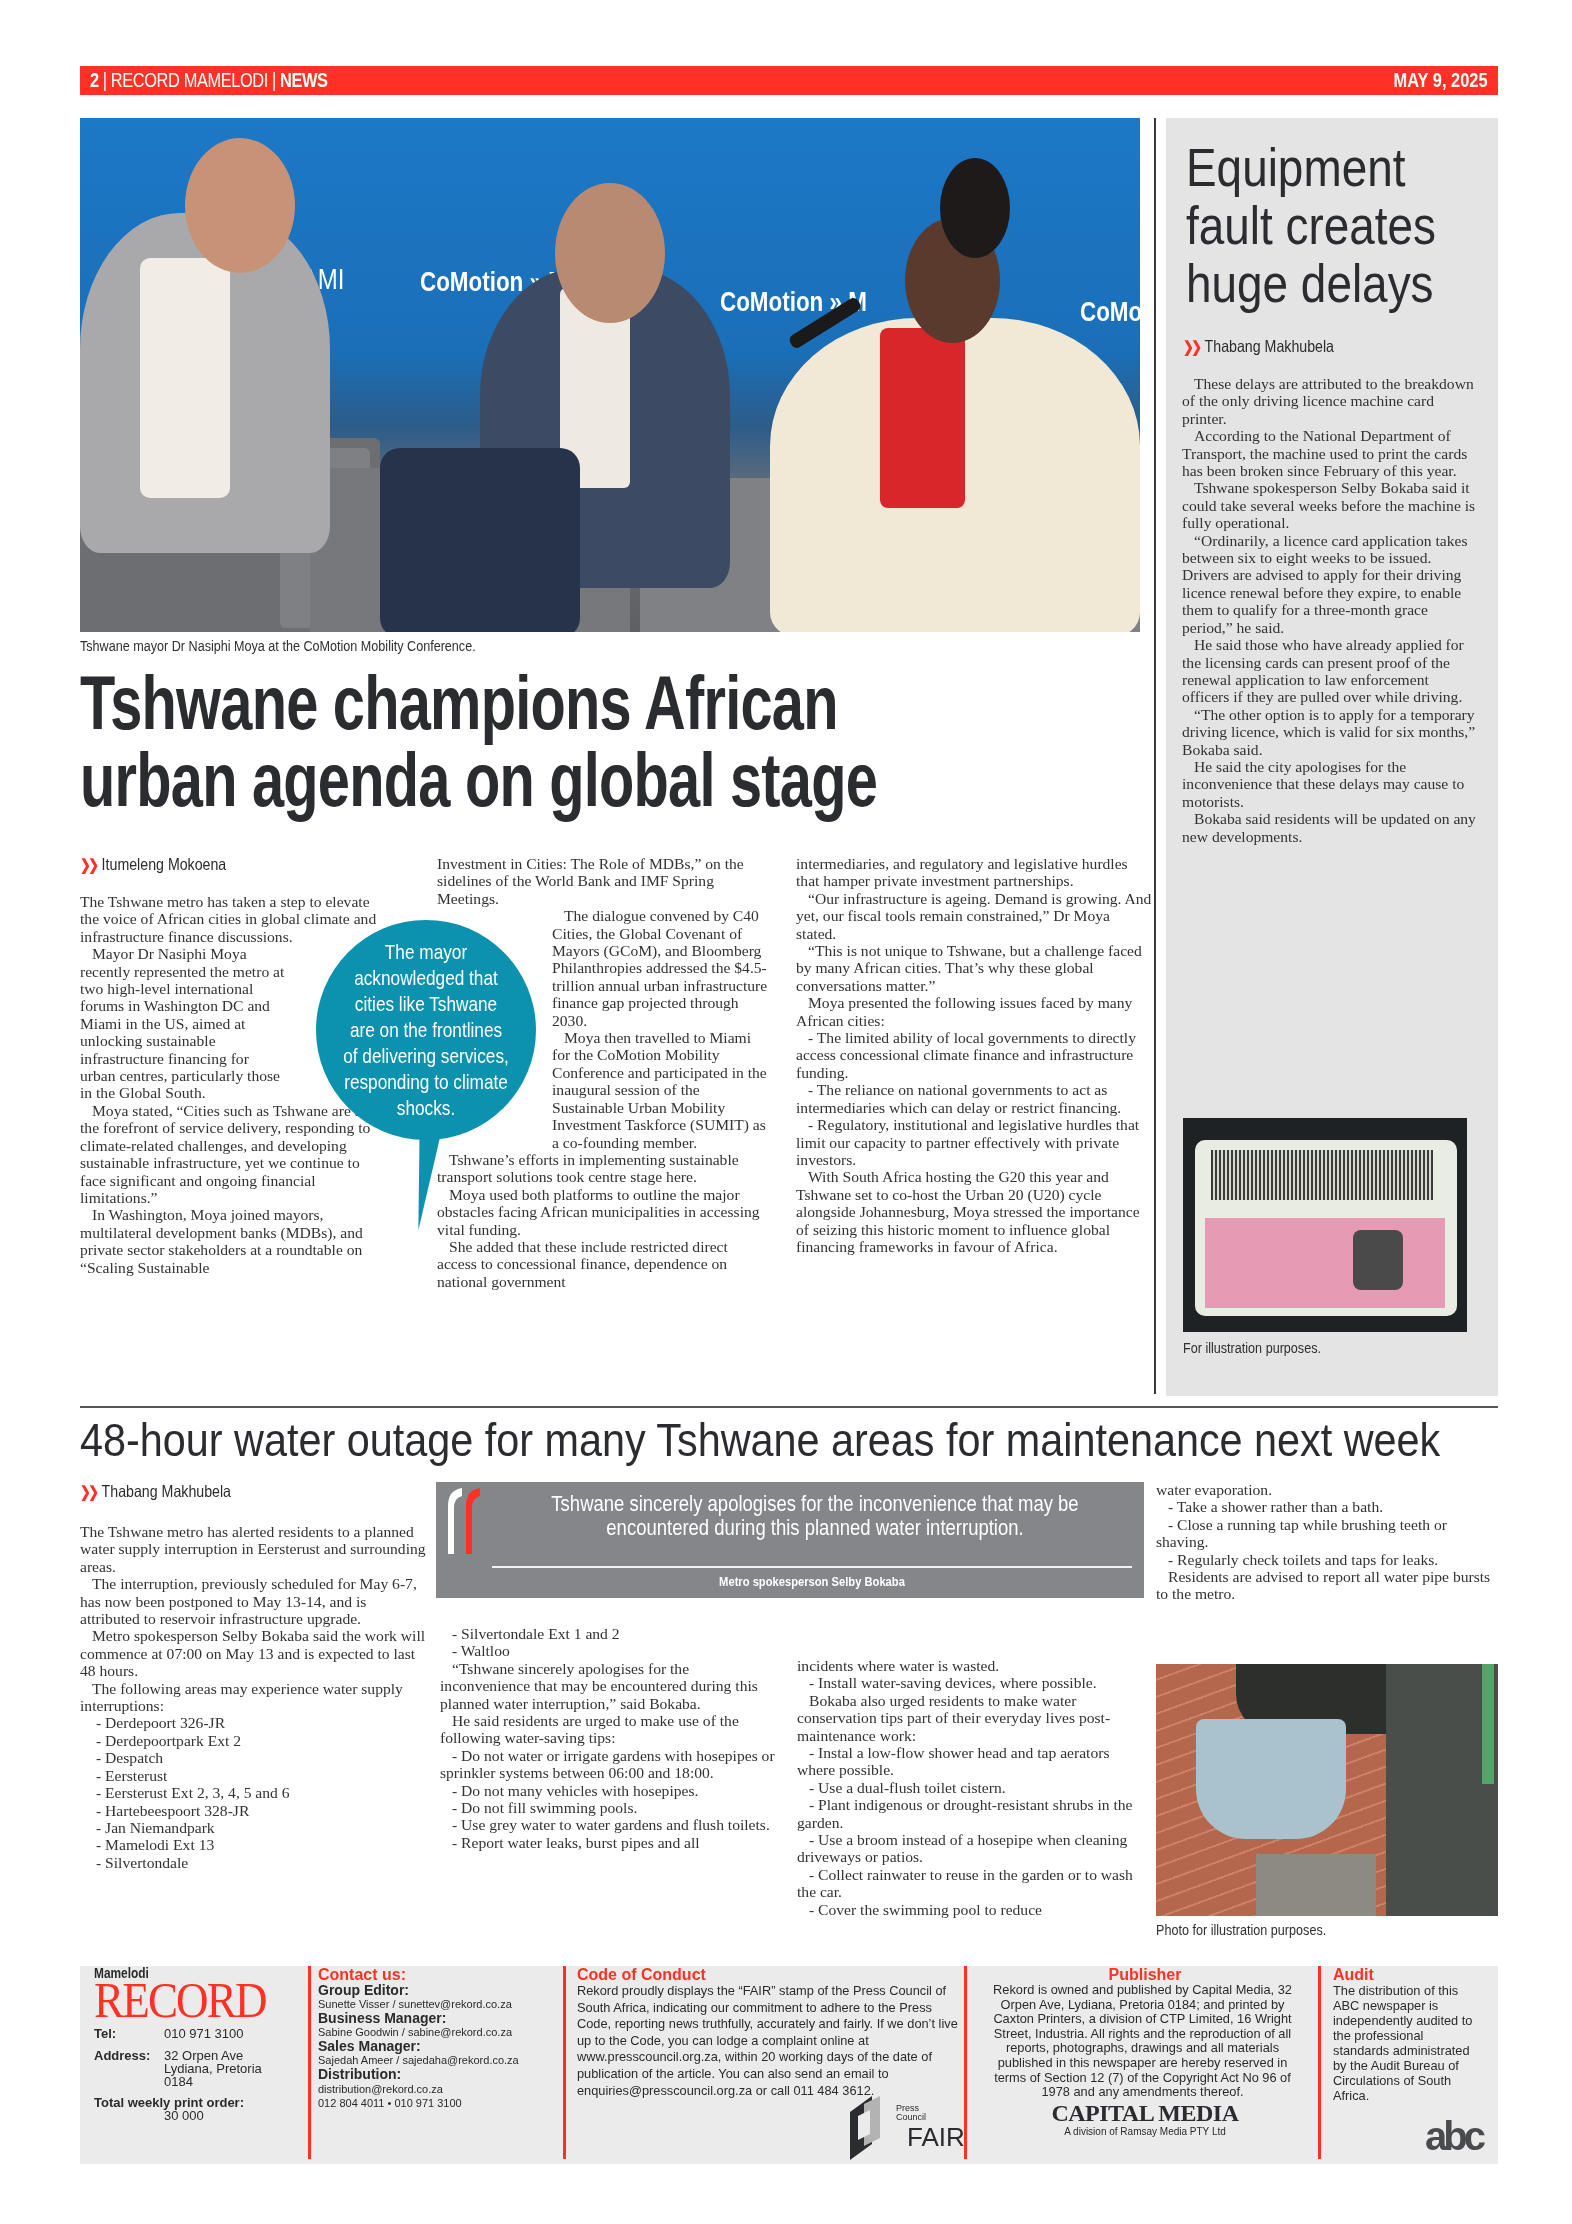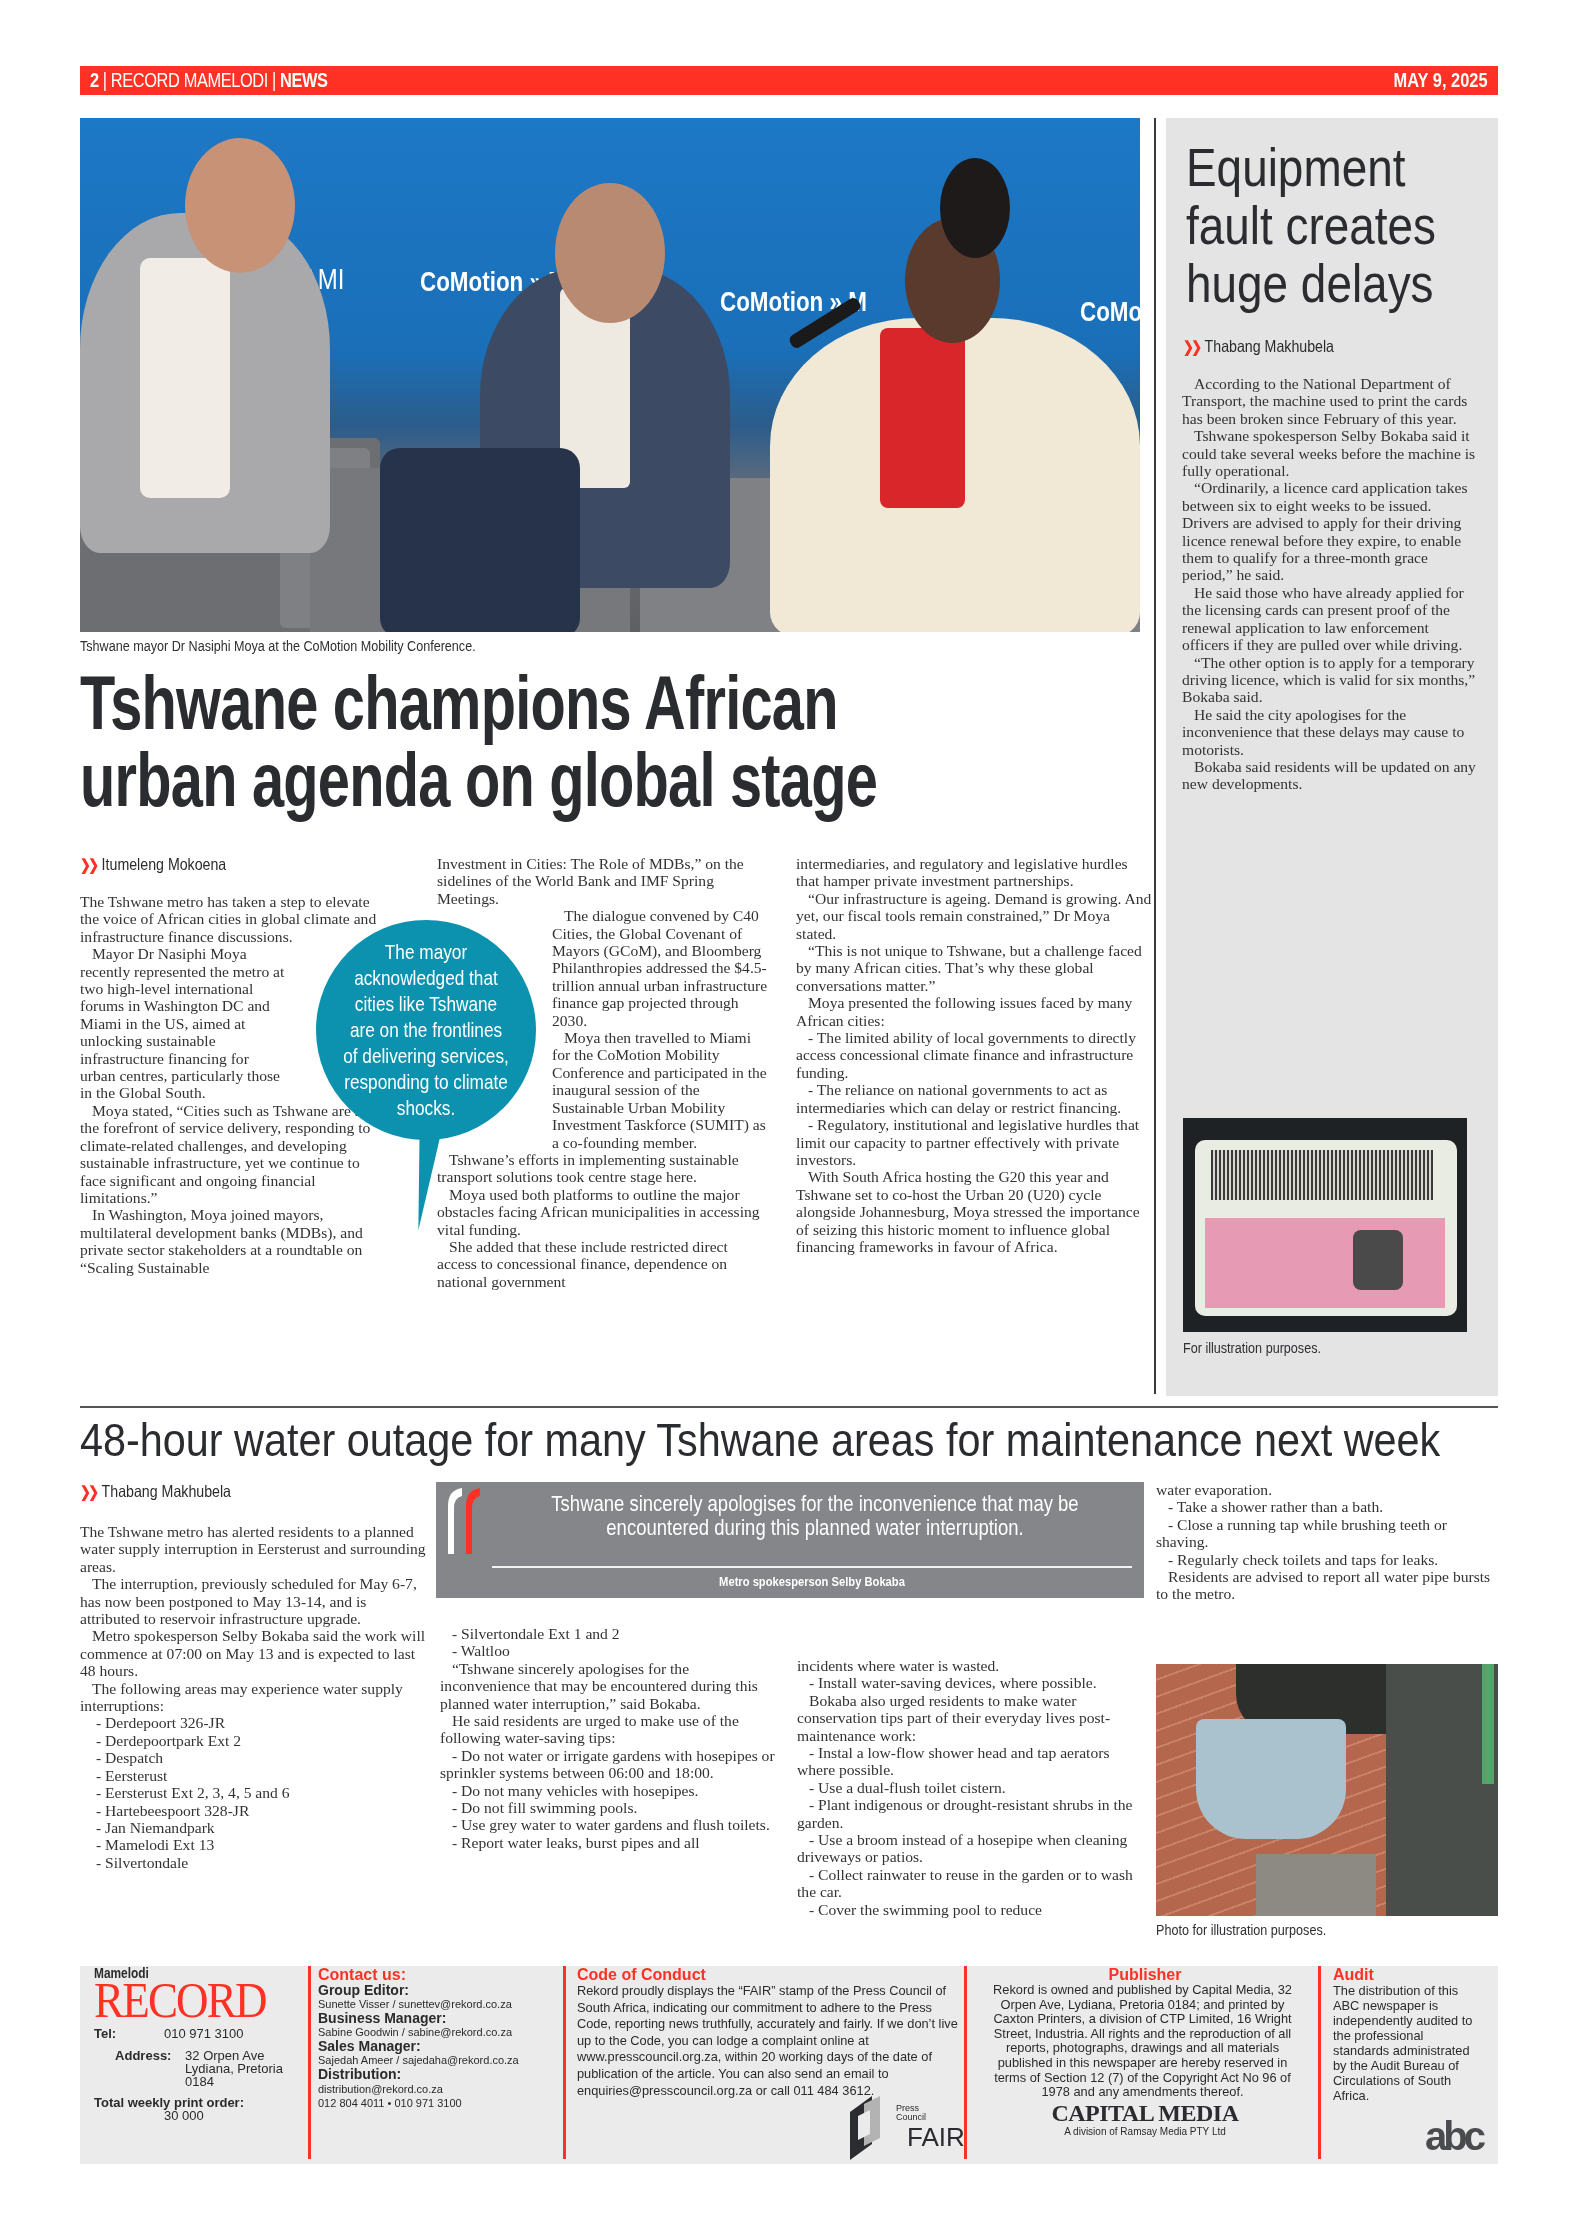--- a/index.html
+++ b/index.html
@@ -153,20 +153,21 @@
 <div class="side-head">
   <div>Equipment</div>
   <div>fault creates</div>
   <div>huge delays</div>
 </div>
 <div class="byline" style="left:1183px; top:337px;">
   <span class="arrow">❯❯</span>
   <span>Thabang Makhubela</span>
 </div>
 <div class="col serif" style="left:1182px; top:375px; width:298px;">
+  <p>These delays are attributed to the breakdown of the only driving licence machine card printer.</p>
   <p>According to the National Department of Transport, the machine used to print the cards has been broken since February of this year.</p>
   <p>Tshwane spokesperson Selby Bokaba said it could take several weeks before the machine is fully operational.</p>
   <p>“Ordinarily, a licence card application takes between six to eight weeks to be issued. Drivers are advised to apply for their driving licence renewal before they expire, to enable them to qualify for a three-month grace period,” he said.</p>
   <p>He said those who have already applied for the licensing cards can present proof of the renewal application to law enforcement officers if they are pulled over while driving.</p>
   <p>“The other option is to apply for a temporary driving licence, which is valid for six months,” Bokaba said.</p>
   <p>He said the city apologises for the inconvenience that these delays may cause to motorists.</p>
   <p>Bokaba said residents will be updated on any new developments.</p>
 </div>
 <div class="card-photo" title="Close-up of a South African driving licence card">
   <div style="position:absolute; left:12px; top:22px; width:262px; height:176px; background:#e9ece2; border-radius:10px;"></div>
@@ -256,21 +257,21 @@
 
 <div class="footer"></div>
 
 <div class="fsec" style="left:94px; width:210px;">
   <div style="font-weight:700; font-size:14px; line-height:14px; transform:scaleX(0.85); transform-origin:left;">Mamelodi</div>
   <div style="font-family:'Liberation Serif', serif; color:#ff3124; font-size:50px; line-height:40px; letter-spacing:-2px; transform:scaleX(0.9); transform-origin:left;">RECORD</div>
   <div style="display:flex; margin-top:6px; font-size:13px;">
     <b style="width:70px;">Tel:</b>
     <span>010 971 3100</span>
   </div>
-  <div style="display:flex; margin-top:8px; font-size:13px; line-height:13px;justify-content:center;">
+  <div style="display:flex; margin-top:8px; font-size:13px; line-height:13px;">
     <b style="width:70px;">Address:</b>
     <div>
       <div>32 Orpen Ave</div>
       <div>Lydiana, Pretoria</div>
       <div>0184</div>
     </div>
   </div>
   <div style="margin-top:8px; font-size:13px; line-height:13px;">
     <b>Total weekly print order:</b>
     <div style="padding-left:70px;">30 000</div>

